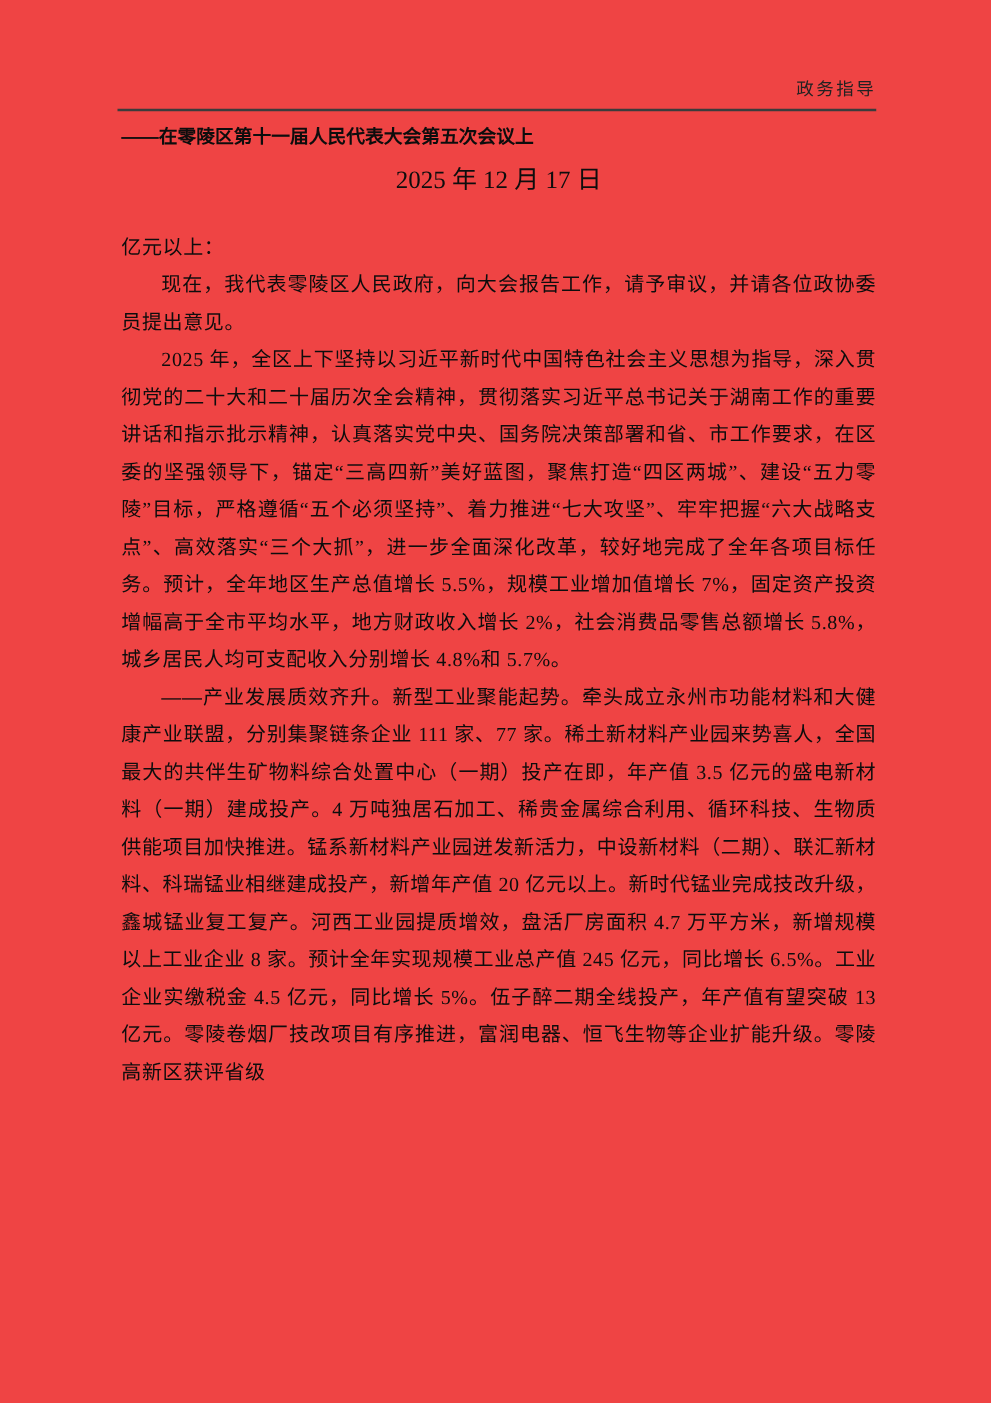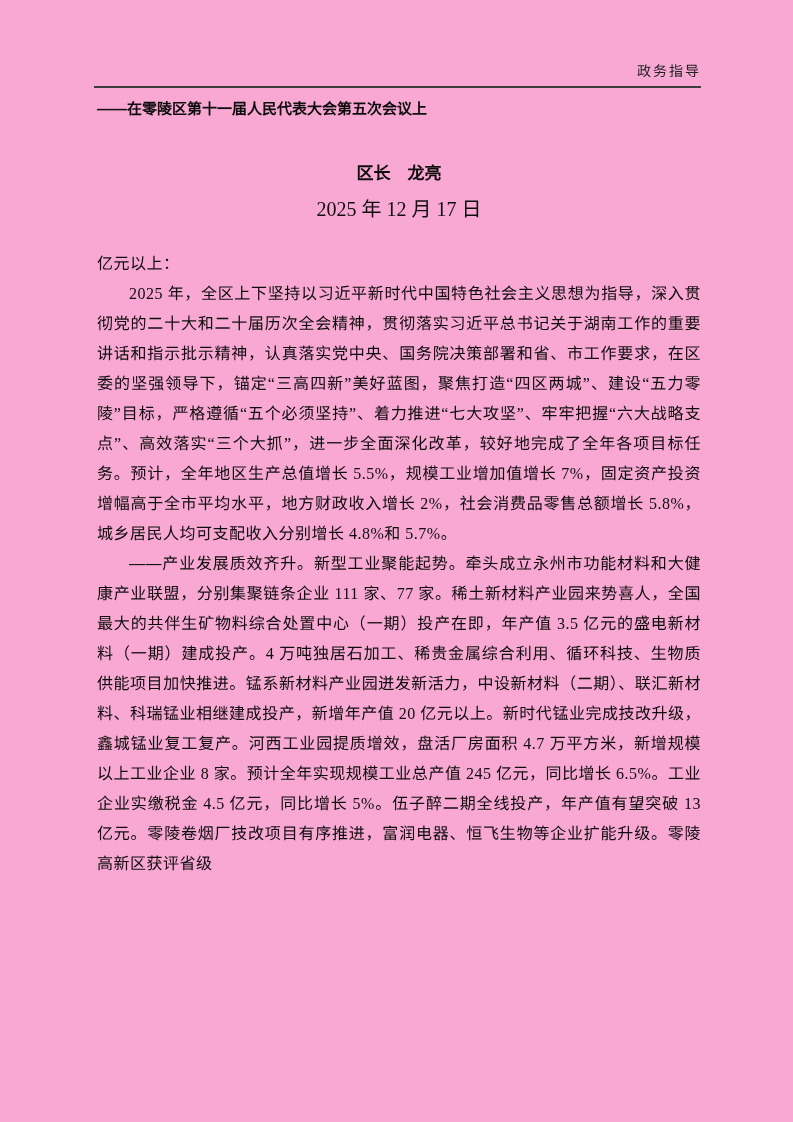--- a/index.html
+++ b/index.html
@@ -4,21 +4,21 @@
 <style>
   html, body {
     margin: 0;
     padding: 0;
     background: #ffffff;
   }
   .page {
     position: relative;
     width: 793px;
     height: 1122px;
-    background: #f9a8d4;
+    background: #ef4444;
     color: #111111;
     font-family: "Liberation Serif", "DejaVu Serif", serif;
     overflow: hidden;
     box-sizing: border-box;
   }
   .running-header {
     margin: 60px 92px 6px 97px;
     text-align: right;
     font-size: 14px;
     letter-spacing: 2px;
@@ -104,28 +104,28 @@
 
   <div class="running-header">
     <span>政务指导</span>
   </div>
 
   <div class="header-rule"></div>
 
 
   <div class="doc-subtitle">——在零陵区第十一届人民代表大会第五次会议上</div>
 
-  <div class="presenter">区长　龙亮</div>
 
   <div class="doc-date">2025 年 12 月 17 日</div>
 
   <div class="doc-body">
 
     <p>亿元以上：</p>
 
+    <p class="indent">现在，我代表零陵区人民政府，向大会报告工作，请予审议，并请各位政协委员提出意见。</p>
 
 
     <p class="indent">2025 年，全区上下坚持以习近平新时代中国特色社会主义思想为指导，深入贯彻党的二十大和二十届历次全会精神，贯彻落实习近平总书记关于湖南工作的重要讲话和指示批示精神，认真落实党中央、国务院决策部署和省、市工作要求，在区委的坚强领导下，锚定“三高四新”美好蓝图，聚焦打造“四区两城”、建设“五力零陵”目标，严格遵循“五个必须坚持”、着力推进“七大攻坚”、牢牢把握“六大战略支点”、高效落实“三个大抓”，进一步全面深化改革，较好地完成了全年各项目标任务。预计，全年地区生产总值增长 5.5%，规模工业增加值增长 7%，固定资产投资增幅高于全市平均水平，地方财政收入增长 2%，社会消费品零售总额增长 5.8%，城乡居民人均可支配收入分别增长 4.8%和 5.7%。</p>
 
     <p class="indent"><span class="para-lead">——产业发展质效齐升。新型工业聚能起势。</span><span>牵头成立永州市功能材料和大健康产业联盟，分别集聚链条企业 111 家、77 家。稀土新材料产业园来势喜人，全国最大的共伴生矿物料综合处置中心（一期）投产在即，年产值 3.5 亿元的盛电新材料（一期）建成投产。4 万吨独居石加工、稀贵金属综合利用、循环科技、生物质供能项目加快推进。锰系新材料产业园迸发新活力，中设新材料（二期）、联汇新材料、科瑞锰业相继建成投产，新增年产值 20 亿元以上。新时代锰业完成技改升级，鑫城锰业复工复产。河西工业园提质增效，盘活厂房面积 4.7 万平方米，新增规模以上工业企业 8 家。预计全年实现规模工业总产值 245 亿元，同比增长 6.5%。工业企业实缴税金 4.5 亿元，同比增长 5%。伍子醉二期全线投产，年产值有望突破 13 亿元。零陵卷烟厂技改项目有序推进，富润电器、恒飞生物等企业扩能升级。零陵高新区获评省级</span></p>
 
   </div>
 
 
 </div>

